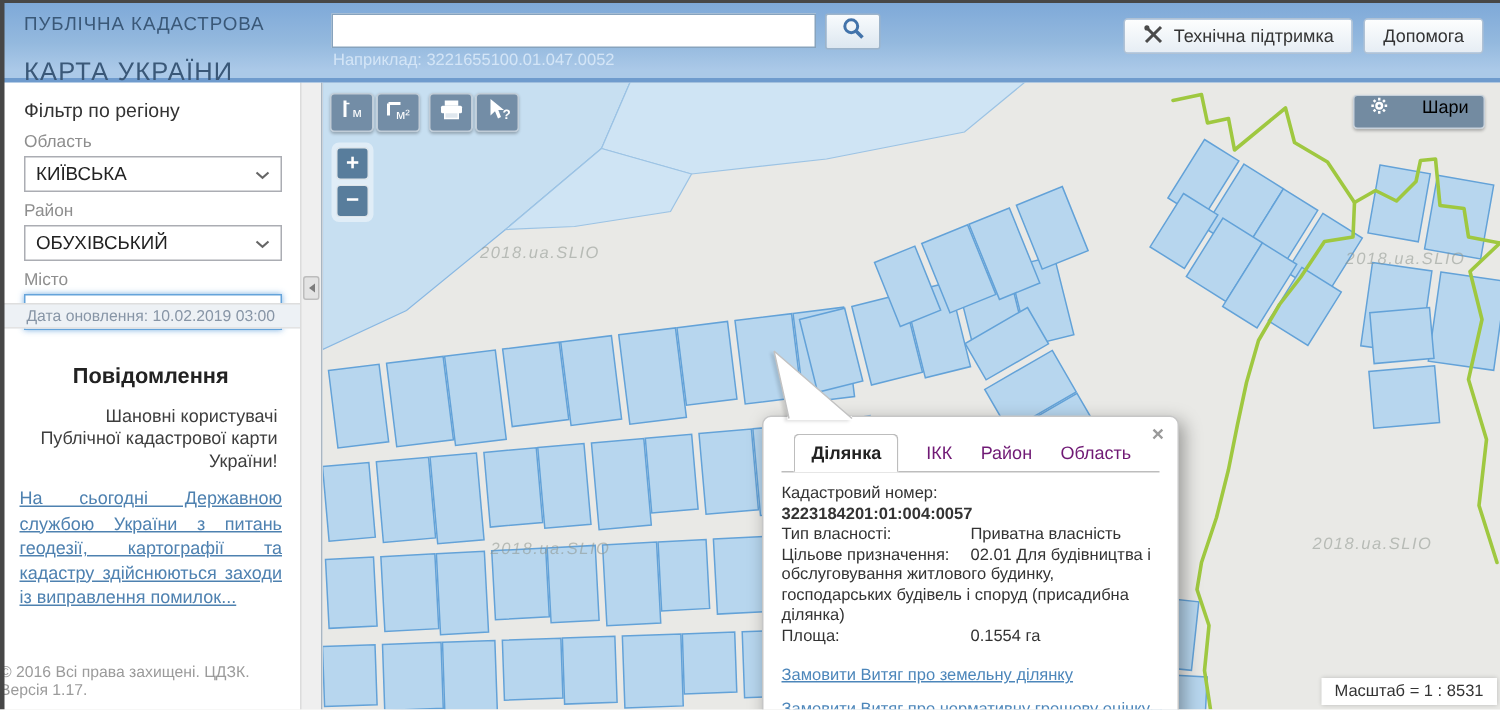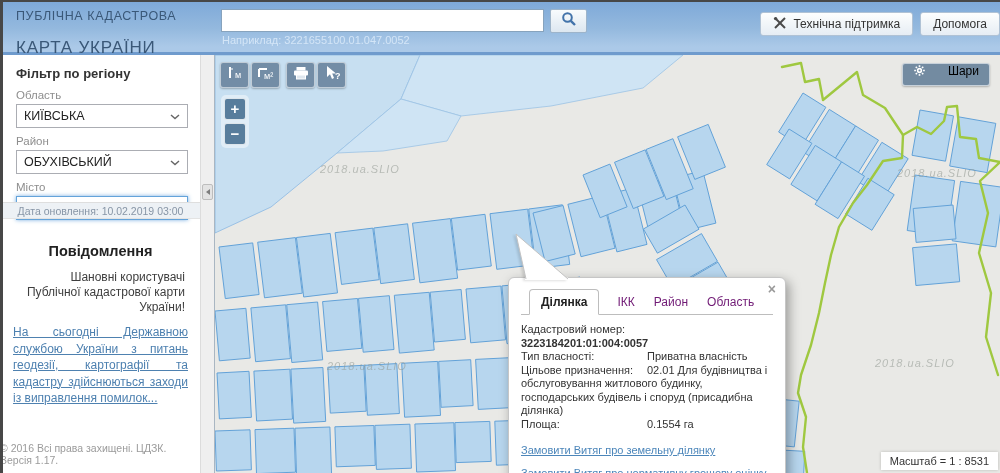--- a/index.html
+++ b/index.html
@@ -12,28 +12,28 @@
   .header{position:absolute;left:0;top:0;width:1000px;height:55px;
     background:linear-gradient(180deg,#7da8d8 0%,#94b9de 55%,#abc9e8 90%);
     border-bottom:3px solid #6f9bcd;z-index:40}
   .logo{position:absolute;left:16px;top:9px;color:#3a5878;cursor:default}
   .logo-l1{font-size:12.5px;letter-spacing:.6px}
   .logo-l2{font-size:17px;letter-spacing:.8px;margin-top:15px}
   .search-input{position:absolute;left:221px;top:9px;width:323px;height:23px;border:1px solid #87a3bd;background:#fff;padding:0 6px;font-size:12px}
   .search-btn{position:absolute;left:550px;top:9px;width:37px;height:24px;border:1px solid #9db4ca;border-radius:2px;
     background:linear-gradient(#f8fbfd,#dde7f0);display:flex;align-items:center;justify-content:center;cursor:pointer}
   .search-hint{position:absolute;left:222px;top:34px;font-size:11px;color:#d9e9f9;opacity:.9}
-  .hbtns{position:absolute;right:0;top:12px;display:flex;gap:7px}
+  .hbtns{position:absolute;right:11px;top:12px;display:flex;gap:7px}
   .hbtn{height:24px;padding:0 12px;display:flex;align-items:center;gap:6px;font-size:12px;color:#343434;
     background:linear-gradient(#fdfefe,#e6edf4);border:1px solid #b0c2d5;border-radius:3px;cursor:pointer;white-space:nowrap}
 
   
   .sidebar{position:absolute;left:0;top:55px;width:215px;bottom:0;background:#fff;border-right:1px solid #a9b6c2;z-index:30}
   .filter-panel{position:absolute;left:0;top:0;width:201px;height:147px;padding:11px 14px 0 16px;background:#fff}
-  .filter-title{font-size:13px;font-weight:bold;color:#333;margin-bottom:8px}
+  .filter-title{font-size:13px;font-weight:normal;color:#333;margin-bottom:8px}
   .flabel{font-size:11.5px;color:#8e8e8e;margin:7px 0 3px}
   .fselect{width:172px;height:24px;border:1px solid #abadb3;background:#fff;display:flex;align-items:center;
     justify-content:space-between;padding:0 7px;font-size:12.5px;color:#222;cursor:pointer}
   .fselect.focused{border-color:#64a3da;box-shadow:0 0 4px rgba(95,160,220,.85)}
   .gutter{position:absolute;right:0;top:0;bottom:0;width:14px;background:#efefef;border-left:1px solid #dcdcdc}
   .collapse-btn{margin:129px auto 0;width:11px;height:16px;background:#e3e3e3;border:1px solid #bdbdbd;border-radius:2px;
     display:flex;align-items:center;justify-content:center;cursor:pointer}
   .tri-left{width:0;height:0;border-top:3px solid transparent;border-bottom:3px solid transparent;border-right:4px solid #7d7d7d}
   .update-date{position:absolute;left:0;top:147px;width:201px;height:17px;background:#edf1f5;border-top:1px solid #dedede;
     border-bottom:1px solid #e3e3e3;font-size:10.5px;color:#8795a6;text-align:center;line-height:16px}

